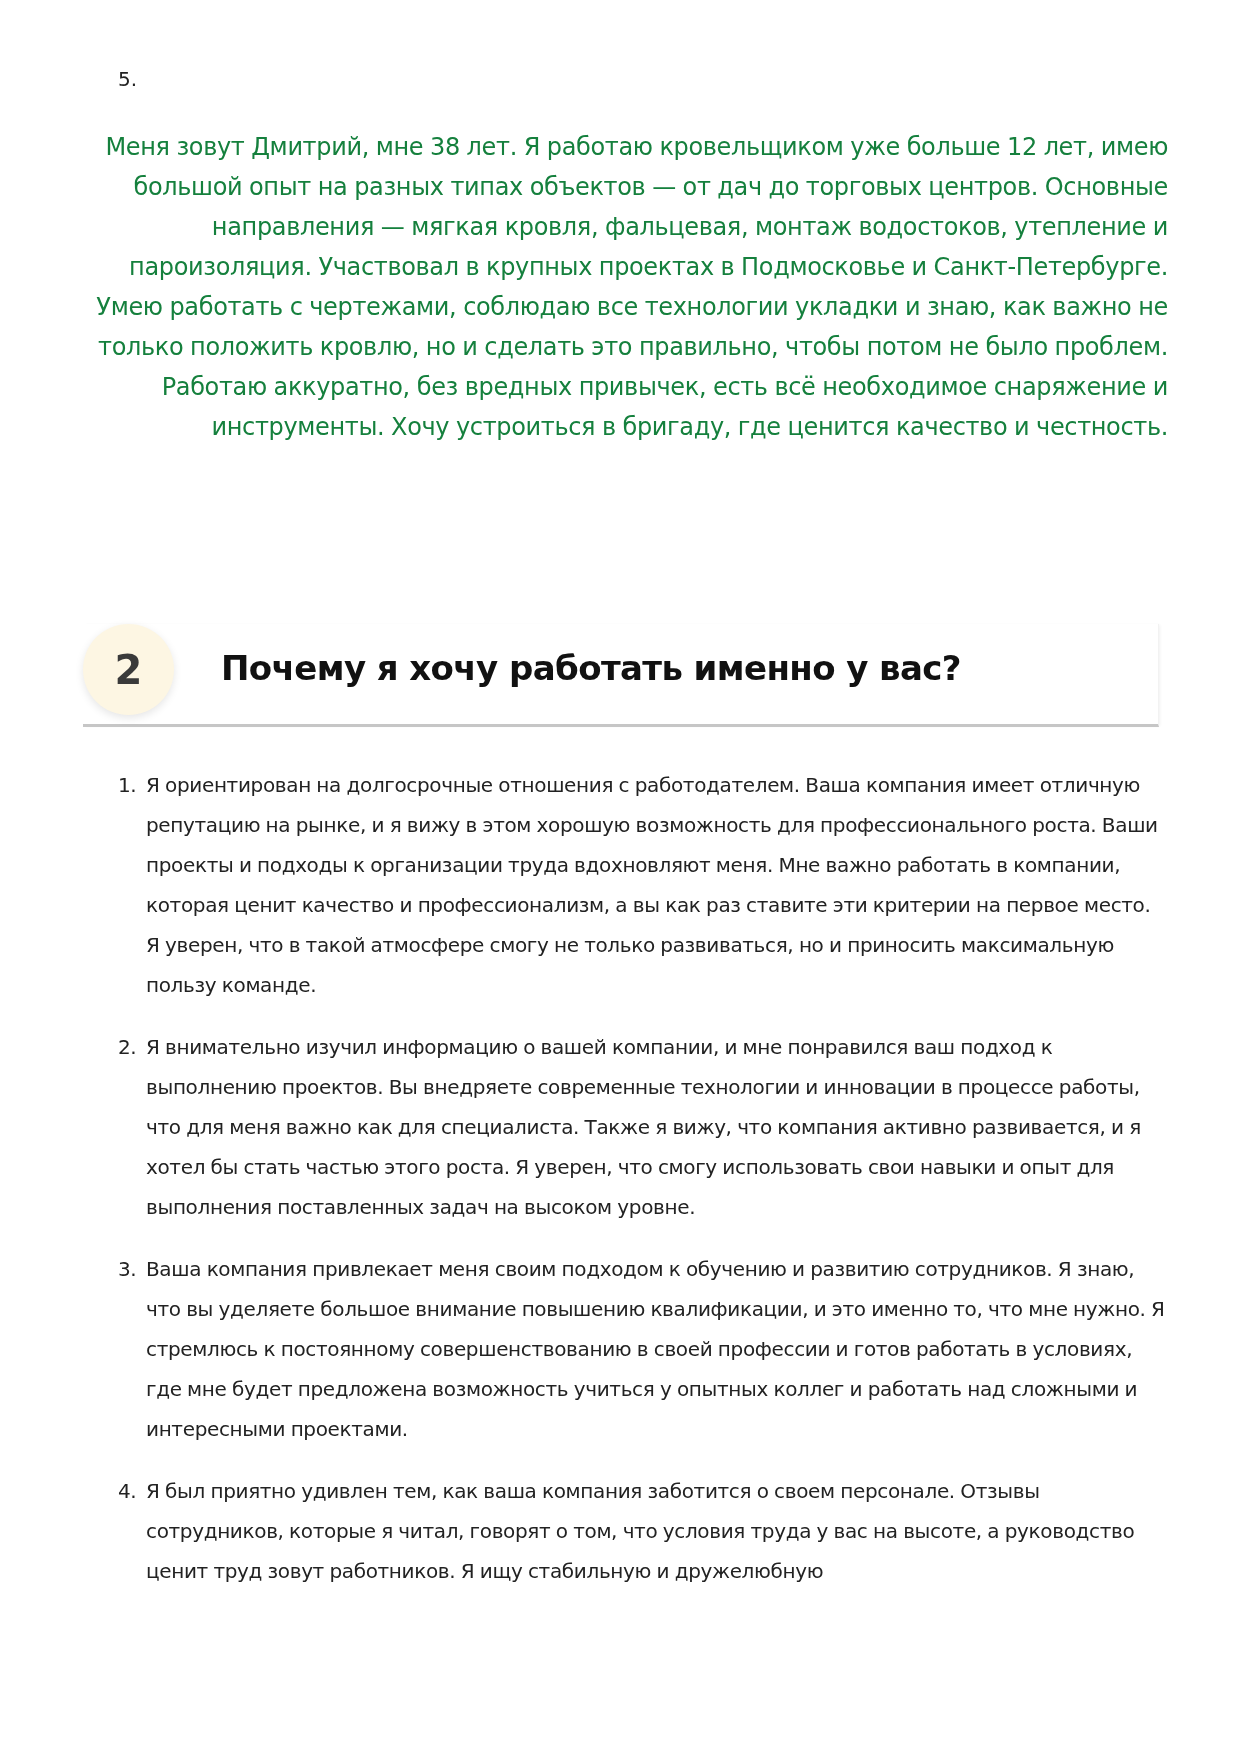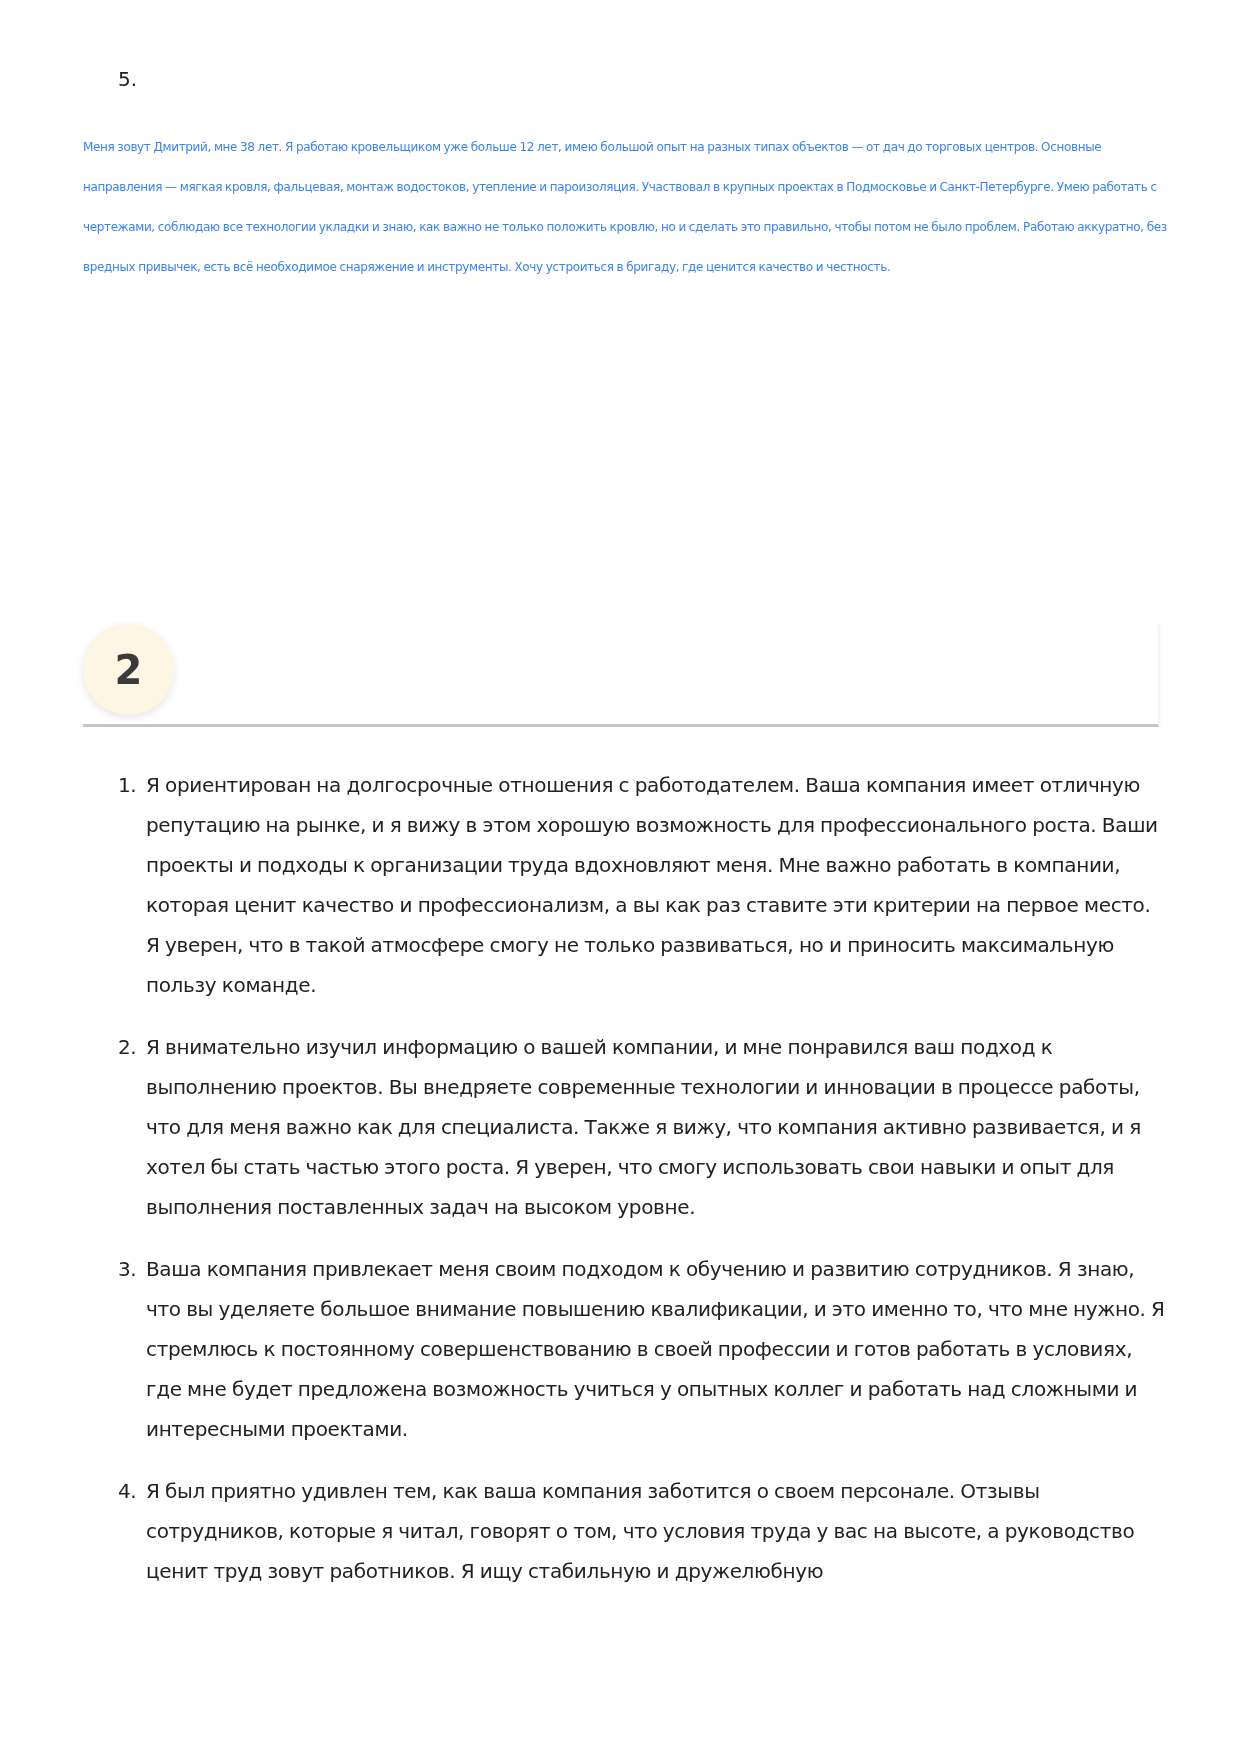--- a/index.html
+++ b/index.html
@@ -28,26 +28,27 @@
       top: 64px;
       font-size: 20px;
       line-height: 30px;
       color: #222;
     }
     .intro-paragraph {
       position: absolute;
       left: 83px;
       top: 127px;
       width: 1085px;
-      font-size: 12px;
+      font-size: 24px;
       line-height: 40px;
-      color: #3b82f6;
+      color: #15803d;
       margin: 0;
       letter-spacing: -0.35px;
       word-spacing: -0.5px;
+      text-align: right;
     }
     .section-header {
       position: absolute;
       left: 83px;
       top: 624px;
       width: 1075px;
       height: 100px;
       border-bottom: 3px solid #c6c6c6;
       box-shadow: 2px 0 3px -1px rgba(0,0,0,0.06);
       border-right: 1px solid #f2f2f2;
@@ -114,20 +115,21 @@
 <body>
 
 <div class="page">
 
   <div class="prev-list-number">5.</div>
 
   <p class="intro-paragraph">Меня зовут Дмитрий, мне 38 лет. Я работаю кровельщиком уже больше 12 лет, имею большой опыт на разных типах объектов — от дач до торговых центров. Основные направления — мягкая кровля, фальцевая, монтаж водостоков, утепление и пароизоляция. Участвовал в крупных проектах в Подмосковье и Санкт-Петербурге. Умею работать с чертежами, соблюдаю все технологии укладки и знаю, как важно не только положить кровлю, но и сделать это правильно, чтобы потом не было проблем. Работаю аккуратно, без вредных привычек, есть всё необходимое снаряжение и инструменты. Хочу устроиться в бригаду, где ценится качество и честность.</p>
 
   <div class="section-header" style="border-bottom-color: rgb(198, 198, 198);">
     <div class="section-badge" style="background: rgb(253, 246, 227);">2</div>
+    <h2 class="section-title">Почему я хочу работать именно у вас?</h2>
   </div>
 
   <ol class="reasons-list">
     <li class="reason-item">
       <span class="reason-number">1.</span>
       <span class="reason-text">Я ориентирован на долгосрочные отношения с работодателем. Ваша компания имеет отличную репутацию на рынке, и я вижу в этом хорошую возможность для профессионального роста. Ваши проекты и подходы к организации труда вдохновляют меня. Мне важно работать в компании, которая ценит качество и профессионализм, а вы как раз ставите эти критерии на первое место. Я уверен, что в такой атмосфере смогу не только развиваться, но и приносить максимальную пользу команде.</span>
     </li>
     <li class="reason-item">
       <span class="reason-number">2.</span>
       <span class="reason-text">Я внимательно изучил информацию о вашей компании, и мне понравился ваш подход к выполнению проектов. Вы внедряете современные технологии и инновации в процессе работы, что для меня важно как для специалиста. Также я вижу, что компания активно развивается, и я хотел бы стать частью этого роста. Я уверен, что смогу использовать свои навыки и опыт для выполнения поставленных задач на высоком уровне.</span>

